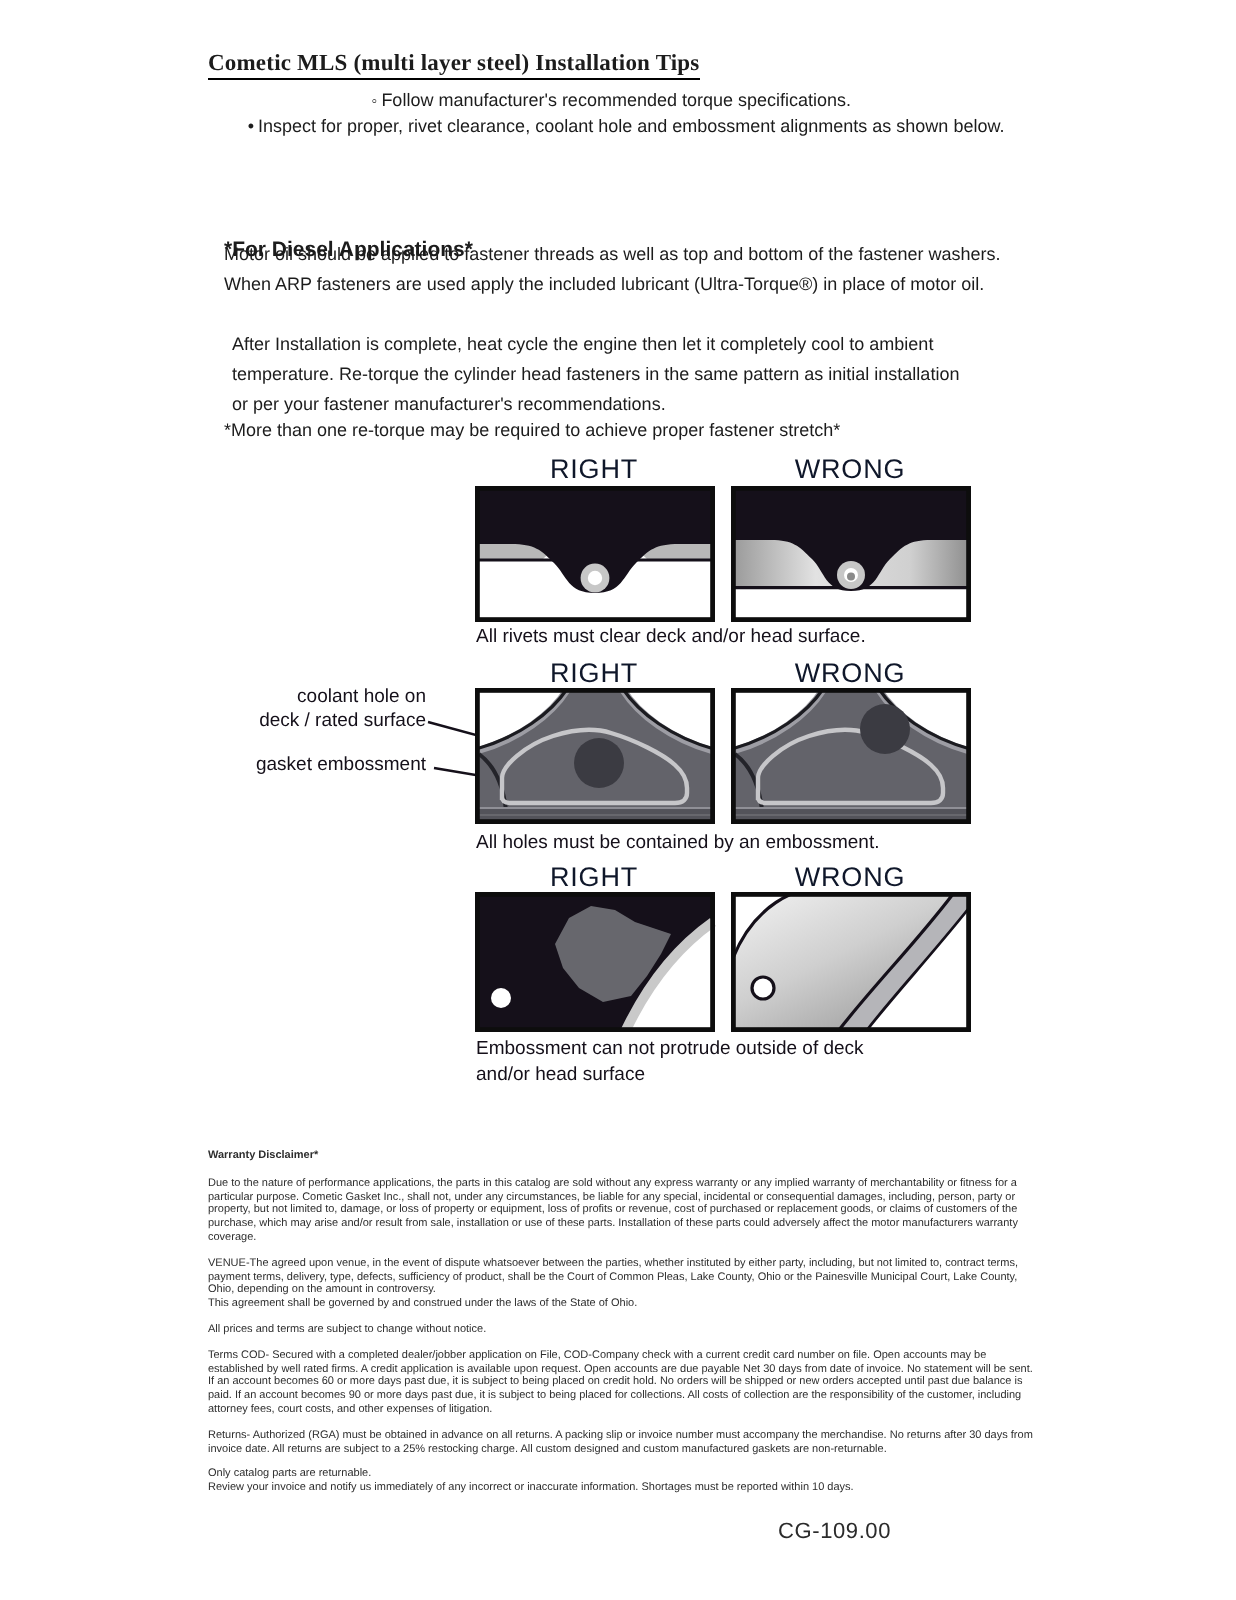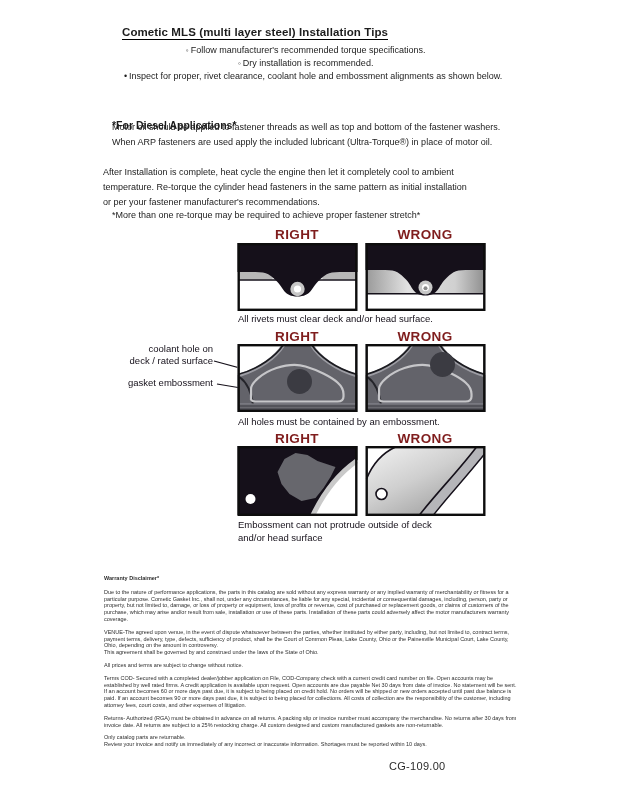--- a/index.html
+++ b/index.html
@@ -17,53 +17,52 @@
   .bullet-marker { display:inline-block; width:7px; font-size:8px; vertical-align:top; }
   .sub { margin-left:15px; }
   .sub .bullet-marker { font-size:9px; }
 
   
   .diesel-head { font-size:10.5px; font-weight:bold; }
   .body-para { font-size:9px; line-height:14.8px; width:408px; }
   .note { font-size:9px; }
 
   
-  .dg-label { font-size:13.5px; letter-spacing:0.4px; color:#7f1d1d; width:120px; text-align:center; font-weight:bold; font-stretch:condensed; }
+  .dg-label { font-size:13.5px; letter-spacing:0.4px; color:#0f172a; width:120px; text-align:center; font-weight:normal; font-stretch:condensed; }
   .dg-caption { font-size:9.5px; line-height:12.5px; color:#15101a; }
   .panel { width:121px; height:68px; display:block; }
   .panel3 { width:121px; height:70px; display:block; }
   .side-label { font-size:9.5px; line-height:11.5px; text-align:right; color:#15101a; }
 
   
   .disc { width:414px; font-size:5.5px; line-height:6.8px; color:#2e2e2e; }
   .disc-head { font-weight:bold; margin-bottom:7px; }
   .disc-p { margin:0 0 6px 0; }
   .disc-p.tight { margin-bottom:0; }
 
   .doc-code { font-size:11px; color:#2b2b2b; letter-spacing:0.3px; }
 </style>
 </head>
 <body>
 
 <div id="page">
 
-  <div class="abs" style="left:122px; top:22px;">
+  <div class="abs" style="left:104px; top:22px;font-family:Liberation Serif, serif;">
     <span class="title">Cometic MLS (multi layer steel) Installation Tips</span>
   </div>
 
   <div class="abs bullets" style="left:107px; top:44px;">
     <div class="bullet-row"><span class="bullet-marker">◦</span><span>Follow manufacturer's recommended torque specifications.</span></div>
-    <div class="bullet-row"><span class="bullet-marker">◦</span><span>Dry installation is recommended.</span></div>
     <div class="bullet-row sub"><span class="bullet-marker">•</span><span>Inspect for proper, rivet clearance, coolant hole and embossment alignments as shown below.</span></div>
   </div>
 
   <div class="abs diesel-head" style="left:112px; top:119px;">*For Diesel Applications*</div>
   <div class="abs body-para pre" style="left:112px; top:120px;">Motor oil should be applied to fastener threads as well as top and bottom of the fastener washers.
 When ARP fasteners are used apply the included lubricant (Ultra-Torque®) in place of motor oil.</div>
-  <div class="abs body-para pre" style="left:103px; top:165px;">After Installation is complete, heat cycle the engine then let it completely cool to ambient
+  <div class="abs body-para pre" style="left:116px; top:165px;">After Installation is complete, heat cycle the engine then let it completely cool to ambient
 temperature. Re-torque the cylinder head fasteners in the same pattern as initial installation
 or per your fastener manufacturer's recommendations.</div>
   <div class="abs note" style="left:112px; top:210px;">*More than one re-torque may be required to achieve proper fastener stretch*</div>
 
   <div class="abs dg-label" style="left:237px; top:227px;">RIGHT</div>
   <div class="abs dg-label" style="left:365px; top:227px;">WRONG</div>
 
   <svg class="abs panel" style="left:237px; top:243px;" viewBox="0 0 120 68">
     <rect width="120" height="68" fill="#ffffff"></rect>
     <polygon points="1,29 42,29 34,36.5 1,36.5" fill="#b8b8b8"></polygon>

